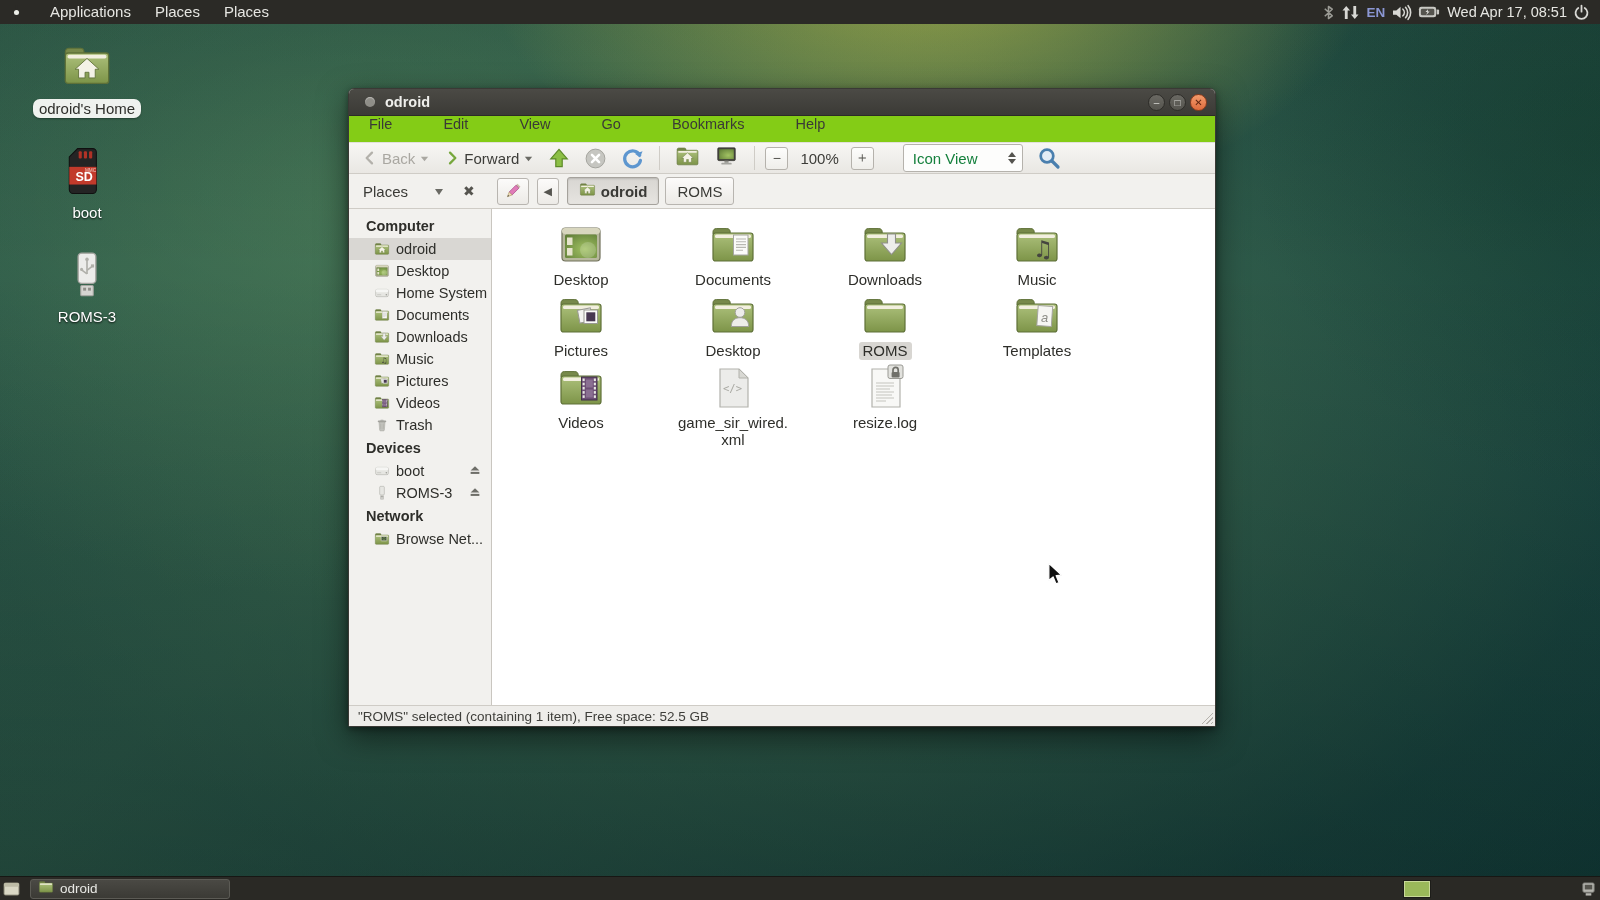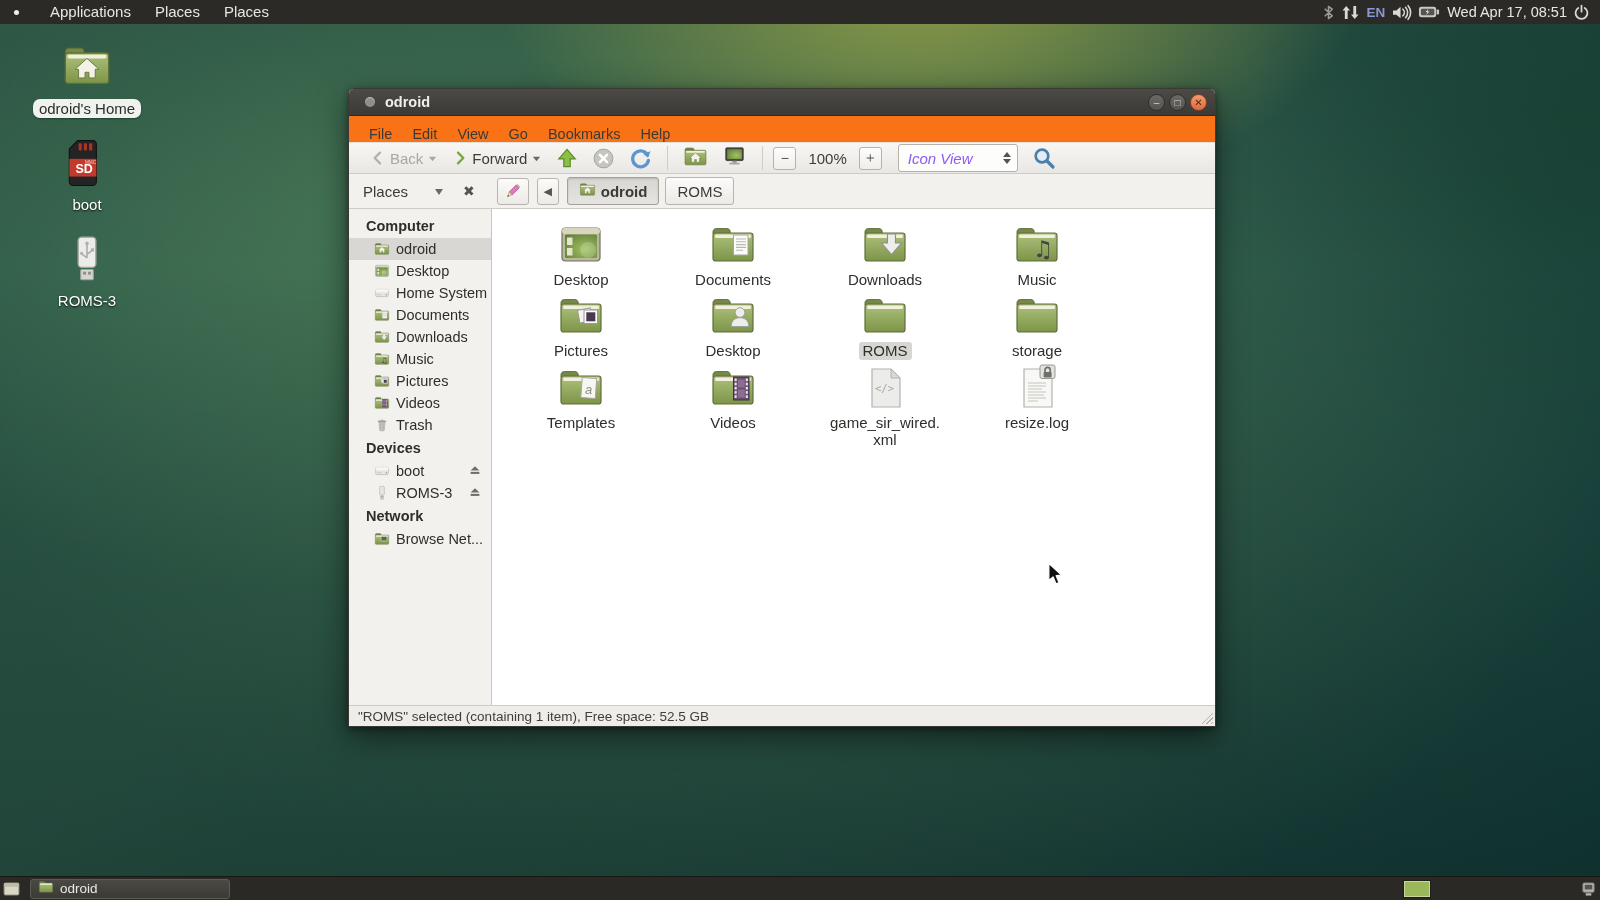--- a/index.html
+++ b/index.html
@@ -22,51 +22,51 @@
   .top-panel { position:absolute; left:0; top:0; width:1600px; height:24px; background:#2b2a26;
     display:flex; align-items:center; color:#e6e6e2; font-size:15px; z-index:50; }
   .top-panel .logo { margin:0 12px 0 7px; display:flex; }
   .menu-item { padding:0 12px; line-height:24px; cursor:default; }
   .tray { margin-left:auto; display:flex; align-items:center; gap:6px; padding-right:10px; }
   .tray .kbd { color:#8b97d4; font-weight:bold; font-size:13.5px; }
   .tray .clock { font-size:14.5px; color:#ececе8; }
   .tray svg { display:block; }
 
   
-  .desk-icons { position:absolute; left:20px; top:40px; width:134px; display:flex; flex-direction:column; align-items:center; gap:20px; z-index:5; }
+  .desk-icons { position:absolute; left:20px; top:40px; width:134px; display:flex; flex-direction:column; align-items:center; gap:28px; z-index:5; }
   .desk-item { display:flex; flex-direction:column; align-items:center; width:134px; }
   .desk-item .dlabel { margin-top:3px; font-size:15px; color:#fff; text-shadow:0 1px 2px rgba(0,0,0,.85); text-align:center; padding:1px 6px; }
   .desk-item.selected .dlabel { background:rgba(250,250,248,.95); color:#2e2e2a; text-shadow:none; border-radius:7px; box-shadow:0 1px 2px rgba(0,0,0,.35); }
 
   
   .window { position:absolute; left:348px; top:88px; width:868px; height:639px; z-index:10;
     border-radius:6px 6px 2px 2px; box-shadow:0 10px 30px rgba(0,0,0,.5), 0 2px 6px rgba(0,0,0,.4);
     background:#f2f1ee; border:1px solid #3a3935; display:flex; flex-direction:column; }
   .titlebar { height:27px; background:linear-gradient(#4b4a45,#3b3a36); border-radius:5px 5px 0 0;
     display:flex; align-items:center; padding:0 8px; border-bottom:1px solid #2c2b27; }
   .titlebar .win-dot { width:10px; height:10px; border-radius:50%; background:#8f8e88; margin:0 10px 0 8px; box-shadow:inset 0 1px 1px rgba(255,255,255,.4); }
   .titlebar .title { color:#efefec; font-size:14.5px; font-weight:bold; }
   .win-btns { margin-left:auto; display:flex; gap:4px; }
   .win-btn { width:17px; height:17px; border-radius:50%; background:linear-gradient(#6a6963,#55544e);
     border:1px solid #2e2d29; color:#d8d8d4; font-size:10px; line-height:15px; text-align:center; }
   .win-btn.close { background:linear-gradient(#f39b6c,#dd6b3d); border-color:#8f3c1c; color:#5e2410; }
-  .menubar { height:26px; background:#f97316; display:flex; align-items:flex-end; padding-left:10px; font-size:14.5px; color:#3a3a36; }
+  .menubar { height:26px; background:#84cc16; display:flex; align-items:flex-start; padding-left:10px; font-size:14.5px; color:#3a3a36;gap:31px; }
   .menubar span { padding:0 10px; }
 
   .toolbar { height:32px; background:linear-gradient(#f7f6f4,#e9e7e3); border-top:1px solid #e2e0db; border-bottom:1px solid #cfccc6;
-    display:flex; align-items:center; padding:0 16px; gap:4px; color:#3c3c38; font-size:15px; }
+    display:flex; align-items:center; padding:0 8px; gap:4px; color:#3c3c38; font-size:15px; }
   .tb-btn { display:flex; align-items:center; gap:4px; padding:3px 5px; border-radius:3px; }
   .tb-btn .lbl { }
   .tb-btn.disabled { color:#a9a7a1; }
   .tb-sep { width:1px; height:24px; background:#cfccc6; margin:0 6px; }
   .sq-btn { width:23px; height:23px; background:linear-gradient(#fdfdfc,#efeeea); border:1px solid #b5b2ac; border-radius:3px;
     font-size:14px; color:#55544f; display:flex; align-items:center; justify-content:center; }
   .zoom-lbl { padding:0 8px;text-align:right; }
-  .viewmode { width:120px; height:28px; background:#fdfdfc; border:1px solid #b5b2ac; border-radius:3px; margin-left:12px;
-    display:flex; align-items:center; padding:0 6px 0 9px; font-size:15px; color:#8b5cf6;font-style:italic; }
+  .viewmode { width:120px; height:28px; background:#fdfdfc; border:1px solid #b5b2ac; border-radius:3px; margin-left:25px;
+    display:flex; align-items:center; padding:0 6px 0 9px; font-size:15px; color:#15803d; }
   .viewmode .spin { margin-left:auto; display:flex; flex-direction:column; gap:2px; }
   .viewmode .spin i { border:4px solid transparent; display:block; width:0; height:0; }
   .viewmode .spin i.up { border-bottom:5px solid #55544f; border-top:none; }
   .viewmode .spin i.dn { border-top:5px solid #55544f; border-bottom:none; }
   .search-btn { margin-left:10px; display:flex; }
 
   .pathbar { height:35px; background:#f2f1ee; border-bottom:1px solid #cfccc6; display:flex; align-items:center; padding:0 8px; }
   .places-combo { width:100px; display:flex; align-items:center; font-size:15px; color:#3a3a36; padding-left:6px; }
   .places-combo .arr { margin-left:auto; margin-right:14px; border:4.5px solid transparent; border-top:6px solid #6a6a64; margin-top:5px; }
   .pane-x { font-size:14px; color:#55544f; font-weight:bold; padding:0 6px; }
@@ -775,38 +775,20 @@
                     <stop offset="1" stop-color="#7d9448"></stop>
                   </linearGradient>
  <radialGradient id="gScr" cx="0.62" cy="0.62" r="0.85">
                     <stop offset="0" stop-color="#a2c263"></stop>
                     <stop offset="1" stop-color="#5c7a35"></stop>
                   </radialGradient>
 </defs>
                 <path d="M4 11c0-2 1.2-3.4 3.4-3.4h10.4c2.2 0 3.4 1.4 3.4 3.4v2H4z" fill="#77894a" stroke="#5f7138" stroke-width="1"></path>
                 <rect x="4" y="12" width="40" height="28" rx="2.5" fill="url(#gFold)" stroke="#5f7138" stroke-width="1.2"></rect>
                 <rect x="6" y="13.6" width="36" height="3.4" rx="1.6" fill="#f2efdf"></rect>
-              </svg></span>
-                 <span class="fname">storage</span>
-          </div>
-          <div class="file-cell">
-            <span class="fic"><svg width="48" height="48" viewBox="0 0 48 48">
-                <defs>
- <linearGradient id="gFold" x1="0" y1="0" x2="0" y2="1">
-                    <stop offset="0" stop-color="#adc17c"></stop>
-                    <stop offset="1" stop-color="#7d9448"></stop>
-                  </linearGradient>
- <radialGradient id="gScr" cx="0.62" cy="0.62" r="0.85">
-                    <stop offset="0" stop-color="#a2c263"></stop>
-                    <stop offset="1" stop-color="#5c7a35"></stop>
-                  </radialGradient>
-</defs>
-                <path d="M4 11c0-2 1.2-3.4 3.4-3.4h10.4c2.2 0 3.4 1.4 3.4 3.4v2H4z" fill="#77894a" stroke="#5f7138" stroke-width="1"></path>
-                <rect x="4" y="12" width="40" height="28" rx="2.5" fill="url(#gFold)" stroke="#5f7138" stroke-width="1.2"></rect>
-                <rect x="6" y="13.6" width="36" height="3.4" rx="1.6" fill="#f2efdf"></rect>
                 <rect x="24.5" y="14" width="14.5" height="20" fill="#f6f6f3" stroke="#a5a5a0" transform="rotate(4 32 24)"></rect>
                 <text x="28" y="30" font-size="13" font-style="italic" fill="#8f8f89">a</text>
               </svg></span>
                  <span class="fname">Templates</span>
           </div>
           <div class="file-cell">
             <span class="fic"><svg width="48" height="48" viewBox="0 0 48 48">
                 <defs>
  <linearGradient id="gFold" x1="0" y1="0" x2="0" y2="1">
                     <stop offset="0" stop-color="#adc17c"></stop>

